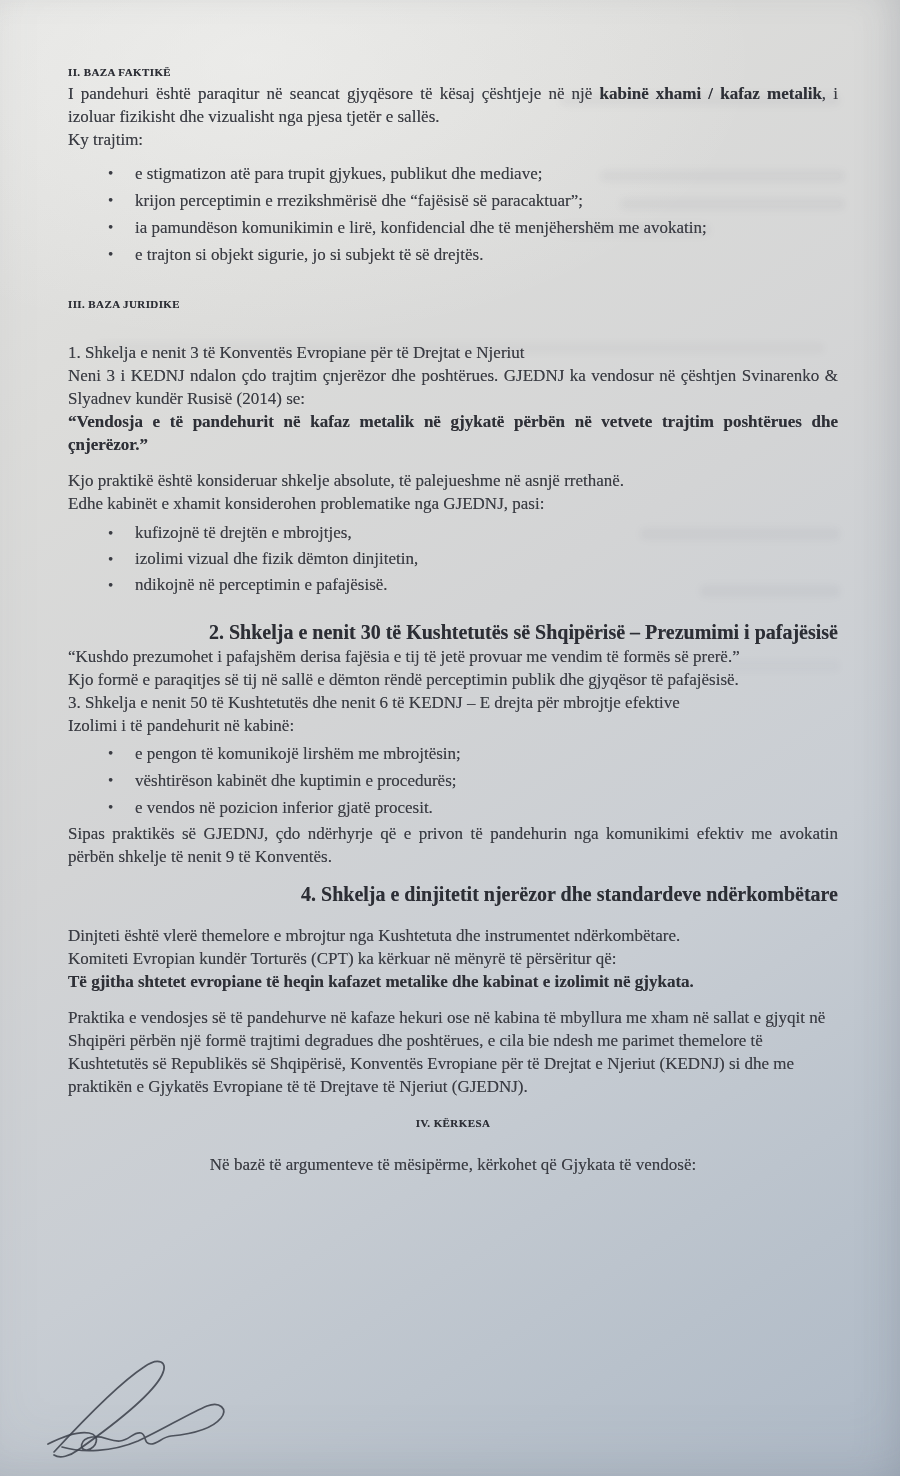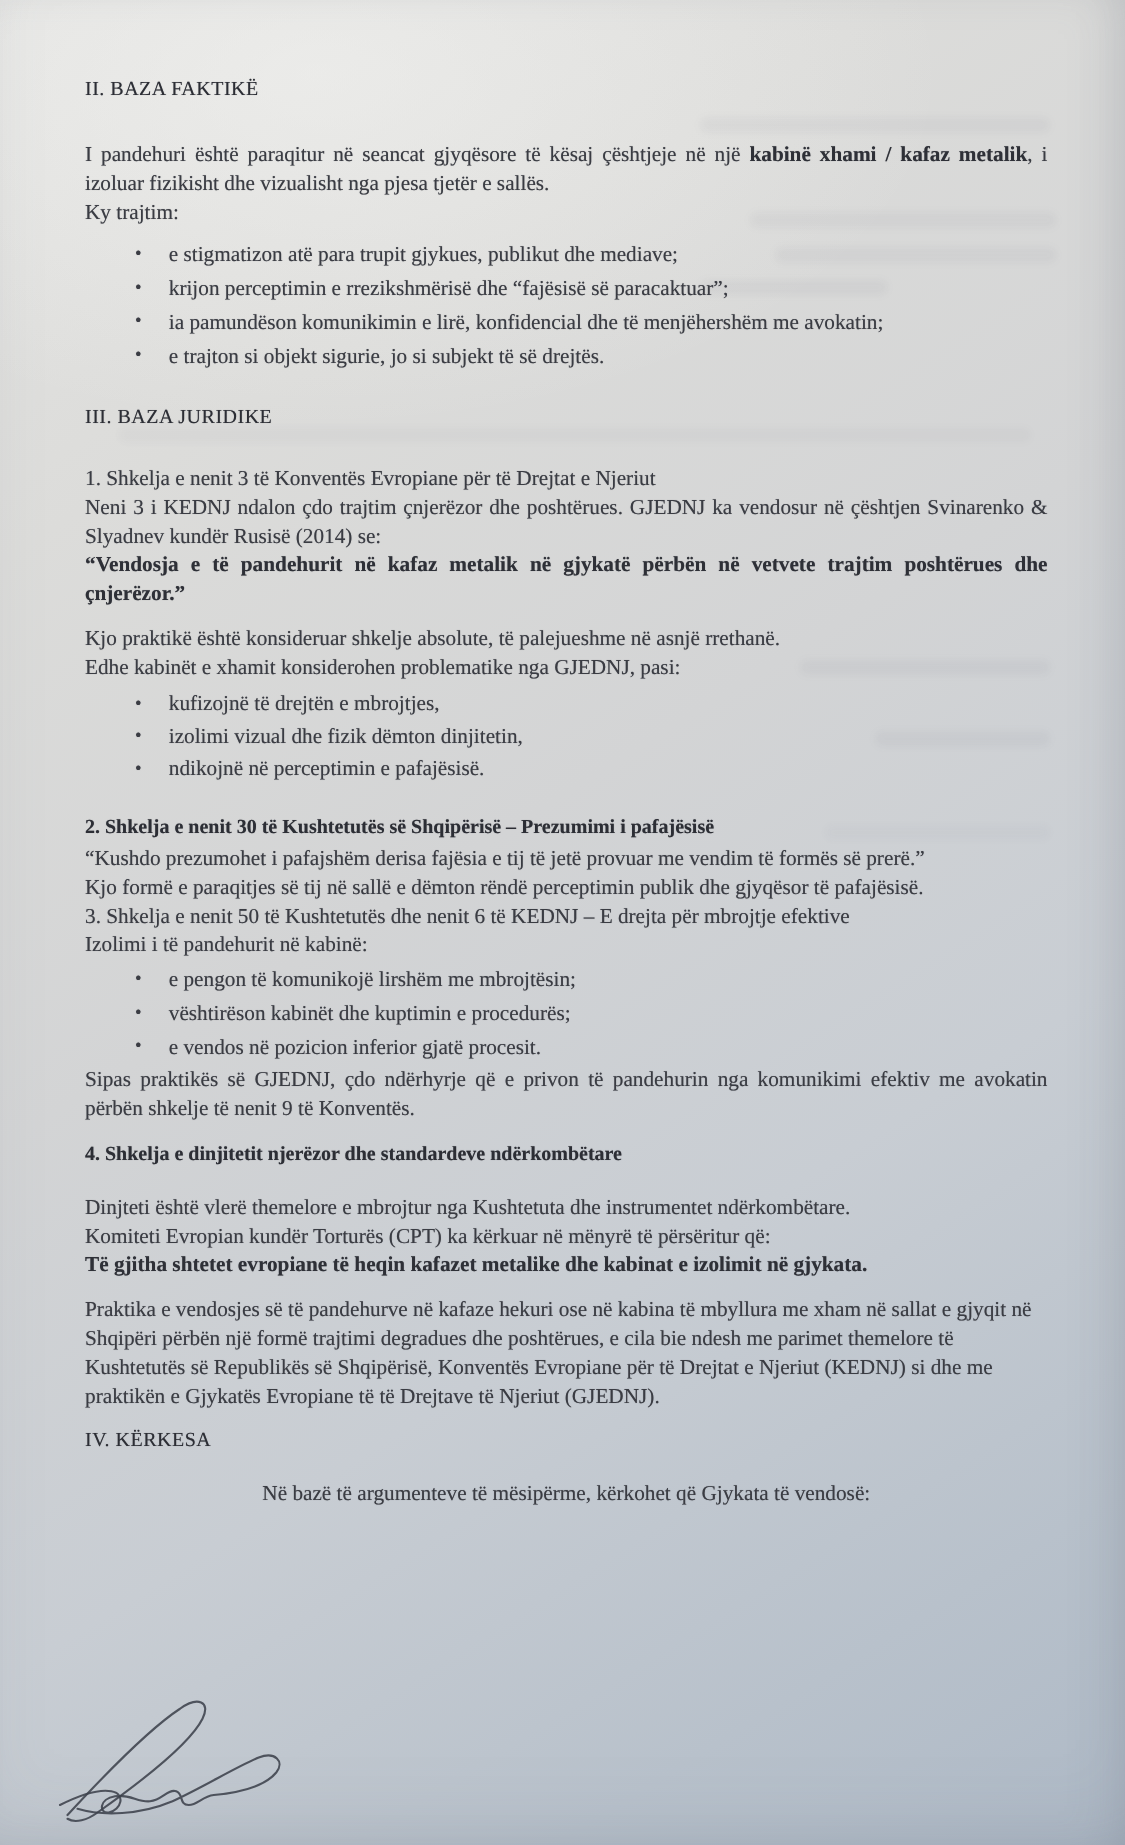--- a/index.html
+++ b/index.html
@@ -18,38 +18,38 @@
   }
   .content{
     position:absolute; left:0; top:0; right:0;
     padding:62px 62px 0 68px;
     font-size:17px; line-height:23px;
     text-shadow:0 0 0.6px rgba(58,60,67,0.55);
   }
   p,h2,h3,ul{margin:0;}
   b,.bold{font-weight:bold;color:#2e3037;}
   .sec{
-    font-size:16px; line-height:20px; font-weight:normal;
+    font-size:11px; line-height:20px; font-weight:bold;
     letter-spacing:0.4px; color:#2c2e35;
   }
   .subhead{
-    font-size:16px; line-height:26px; font-weight:bold; color:#2c2e35;
+    font-size:20px; line-height:26px; font-weight:bold; color:#2c2e35;text-align:right;
   }
   .just{text-align:justify;}
   ul.bullets{list-style:none; padding:0 0 0 38px;}
   ul.bullets li{position:relative; padding-left:29px; line-height:27px;}
   ul.bullets.tight li{line-height:26px;}
   ul.bullets li::before{
     content:"•";
     position:absolute; left:2px; top:0;
     font-size:15px;
   }
-  .mt30{margin-top:30px;} .mt27{margin-top:27px;} .mt26{margin-top:26px;}
+  .mt30{} .mt27{margin-top:27px;} .mt26{margin-top:26px;}
   .mt21{margin-top:21px;} .mt20{margin-top:20px;text-align:center;} .mt17{margin-top:17px;}
-  .mt15{margin-top:15px;} .mt13{margin-top:13px;} .mt9{margin-top:9px;}
+  .mt15{margin-top:15px;text-align:center;} .mt13{margin-top:13px;} .mt9{margin-top:9px;}
   .mt5{margin-top:5px;} .mt3{margin-top:3px;} .mt1{margin-top:1px;}
   .ghost{
     position:absolute;
     background:rgba(88,94,110,0.055);
     filter:blur(3px);
     border-radius:6px;
     height:12px;
   }
   .sig{
     position:absolute; left:44px; top:1352px;

